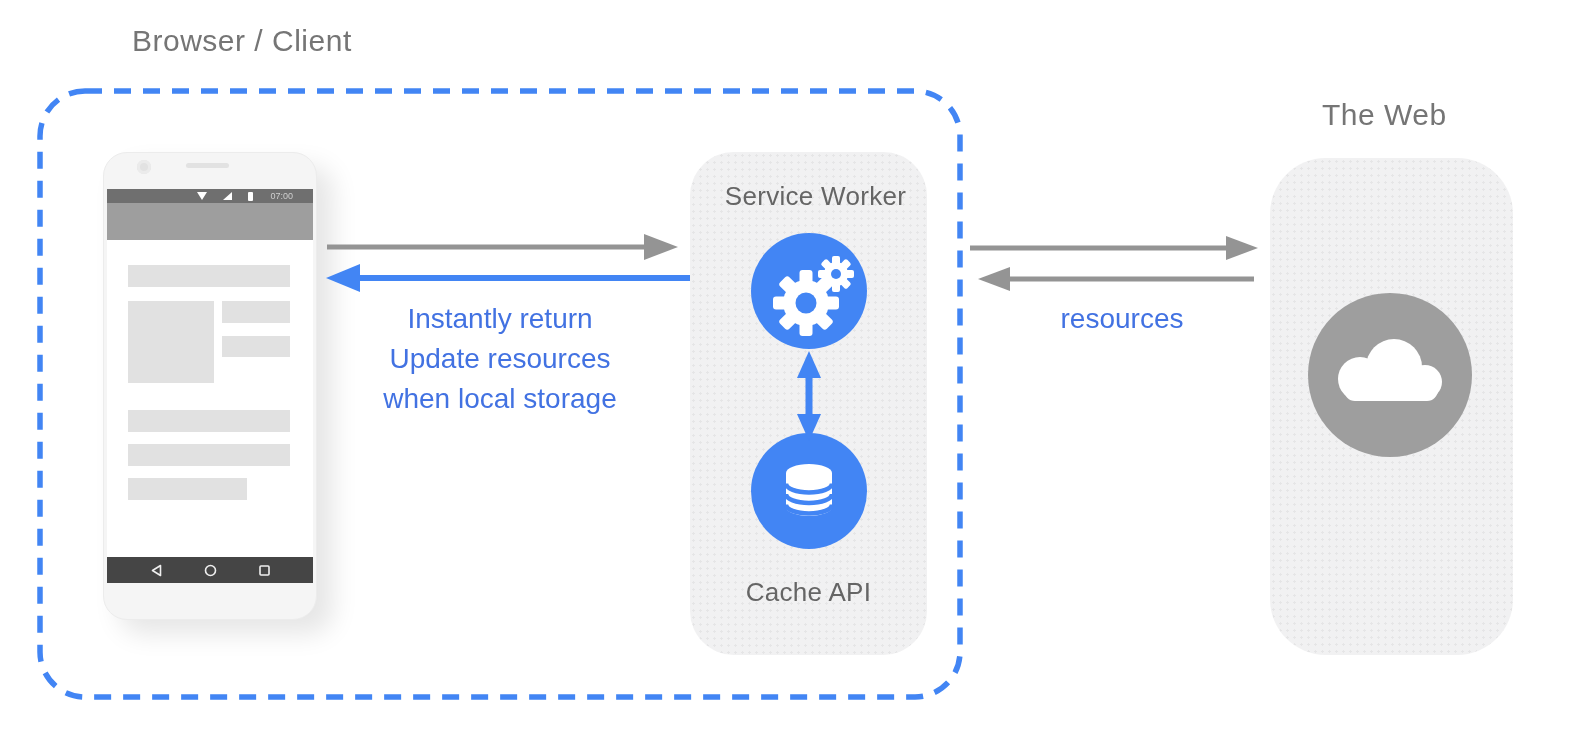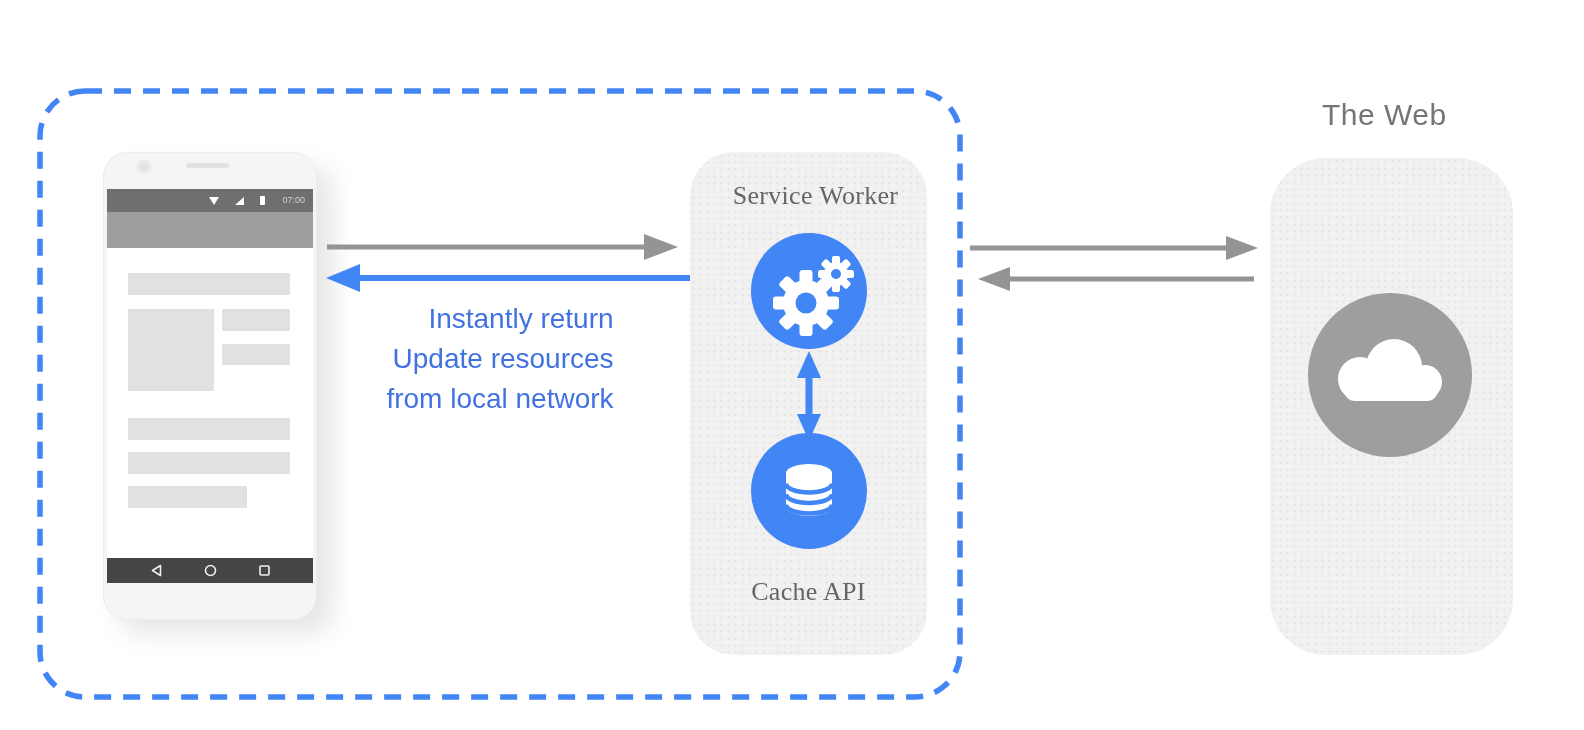--- a/index.html
+++ b/index.html
@@ -13,21 +13,20 @@
     position:absolute; color:#757575; font-size:30px; letter-spacing:.5px;
   }
   .title-browser { left:132px; top:24px; }
   .title-web { left:1322px; top:98px; }
 
   
   .panel {
     position:absolute; background-color:#F1F1F2;
     background-image: radial-gradient(rgba(130,130,130,0.10) 1px, transparent 1.2px);
     background-size:7px 7px;
-    font-family:Liberation Serif, serif;
   }
   .sw-panel  { left:690px; top:152px; width:237px; height:503px; border-radius:44px; }
   .web-panel { left:1270px; top:158px; width:243px; height:497px; border-radius:56px; }
 
   .panel-label {
     position:absolute; width:100%; text-align:center;
     color:#656565; font-size:26px; letter-spacing:.3px;
   }
   .sw-label    { top:29px; transform:translateX(7px); }
   .cache-label { top:425px; }
@@ -56,22 +55,22 @@
   }
   .phone-speaker {
     position:absolute; left:82px; top:10px; width:43px; height:5px; border-radius:3px;
     background:#E2E2E2;
   }
   .phone-screen {
     position:absolute; left:3px; top:36px; width:206px; height:394px; background:#ffffff;
     display:flex; flex-direction:column;
   }
   .statusbar {
-    height:24px; background:#6F6F6F; display:flex; align-items:center;
-    justify-content:flex-end; gap:16px; padding-right:8px;
+    height:14px; background:#6F6F6F; display:flex; align-items:center;
+    justify-content:flex-end; gap:16px; padding-right:20px;
   }
   .wifi-shape {
     width:0; height:0; border-left:5px solid transparent;
     border-right:5px solid transparent; border-top:8px solid #ffffff;
   }
   .cell-shape {
     width:0; height:0; border-left:9px solid transparent;
     border-bottom:8px solid #ffffff;
   }
   .battery-shape { width:5px; height:9px; background:#ffffff; border-radius:1px; }
@@ -87,33 +86,34 @@
   .b6 { left:21px; top:204px; width:162px; height:22px; }
   .b7 { left:21px; top:238px; width:119px; height:22px; }
   .navbar {
     height:26px; background:#454545; display:flex; align-items:center;
     justify-content:center; gap:41px;
   }
 
   
   .annotation {
     position:absolute; color:#4272E2; font-size:28px; line-height:40px;
-    text-align:right; transform:translateX(-50%); white-space:nowrap;
+    text-align:center; transform:translateX(-50%); white-space:nowrap;
   }
   .annotation span { display:block; }
   .ann-left  { left:500px; top:299px; }
   .ann-right { left:1122px; top:299px; }
 
   .overlay { position:absolute; left:0; top:0; pointer-events:none; }
 </style>
 </head>
 <body>
 
 <div class="canvas">
 
+  <div class="section-title title-browser">Browser / Client</div>
   <div class="section-title title-web">The Web</div>
 
   <div class="phone">
     <div class="phone-camera"></div>
     <div class="phone-speaker"></div>
     <div class="phone-screen">
       <div class="statusbar">
         <div class="wifi-shape"></div>
         <div class="cell-shape"></div>
         <div class="battery-shape"></div>
@@ -200,23 +200,24 @@
           <circle cx="117" cy="89" r="17"></circle>
           <rect x="36" y="86" width="94" height="22" rx="11"></rect>
         </g>
       </svg>
     </div>
   </div>
 
   <div class="annotation ann-left">
     <span>Instantly return</span>
     <span>Update resources</span>
-    <span>from local network</span>
+    <span>when local storage</span>
   </div>
   <div class="annotation ann-right">
+    <span>resources</span>
   </div>
 
   <svg class="overlay" width="1584" height="730" viewBox="0 0 1584 730">
     <rect x="40" y="91" width="920" height="606" rx="45" fill="none" stroke="#4285F4" stroke-width="5.5" stroke-dasharray="17 12"></rect>
 
     <g>
       <line x1="327" y1="247" x2="646" y2="247" stroke="#949494" stroke-width="5"></line>
       <polygon points="644,234 678,247 644,260" fill="#949494"></polygon>
     </g>
 

